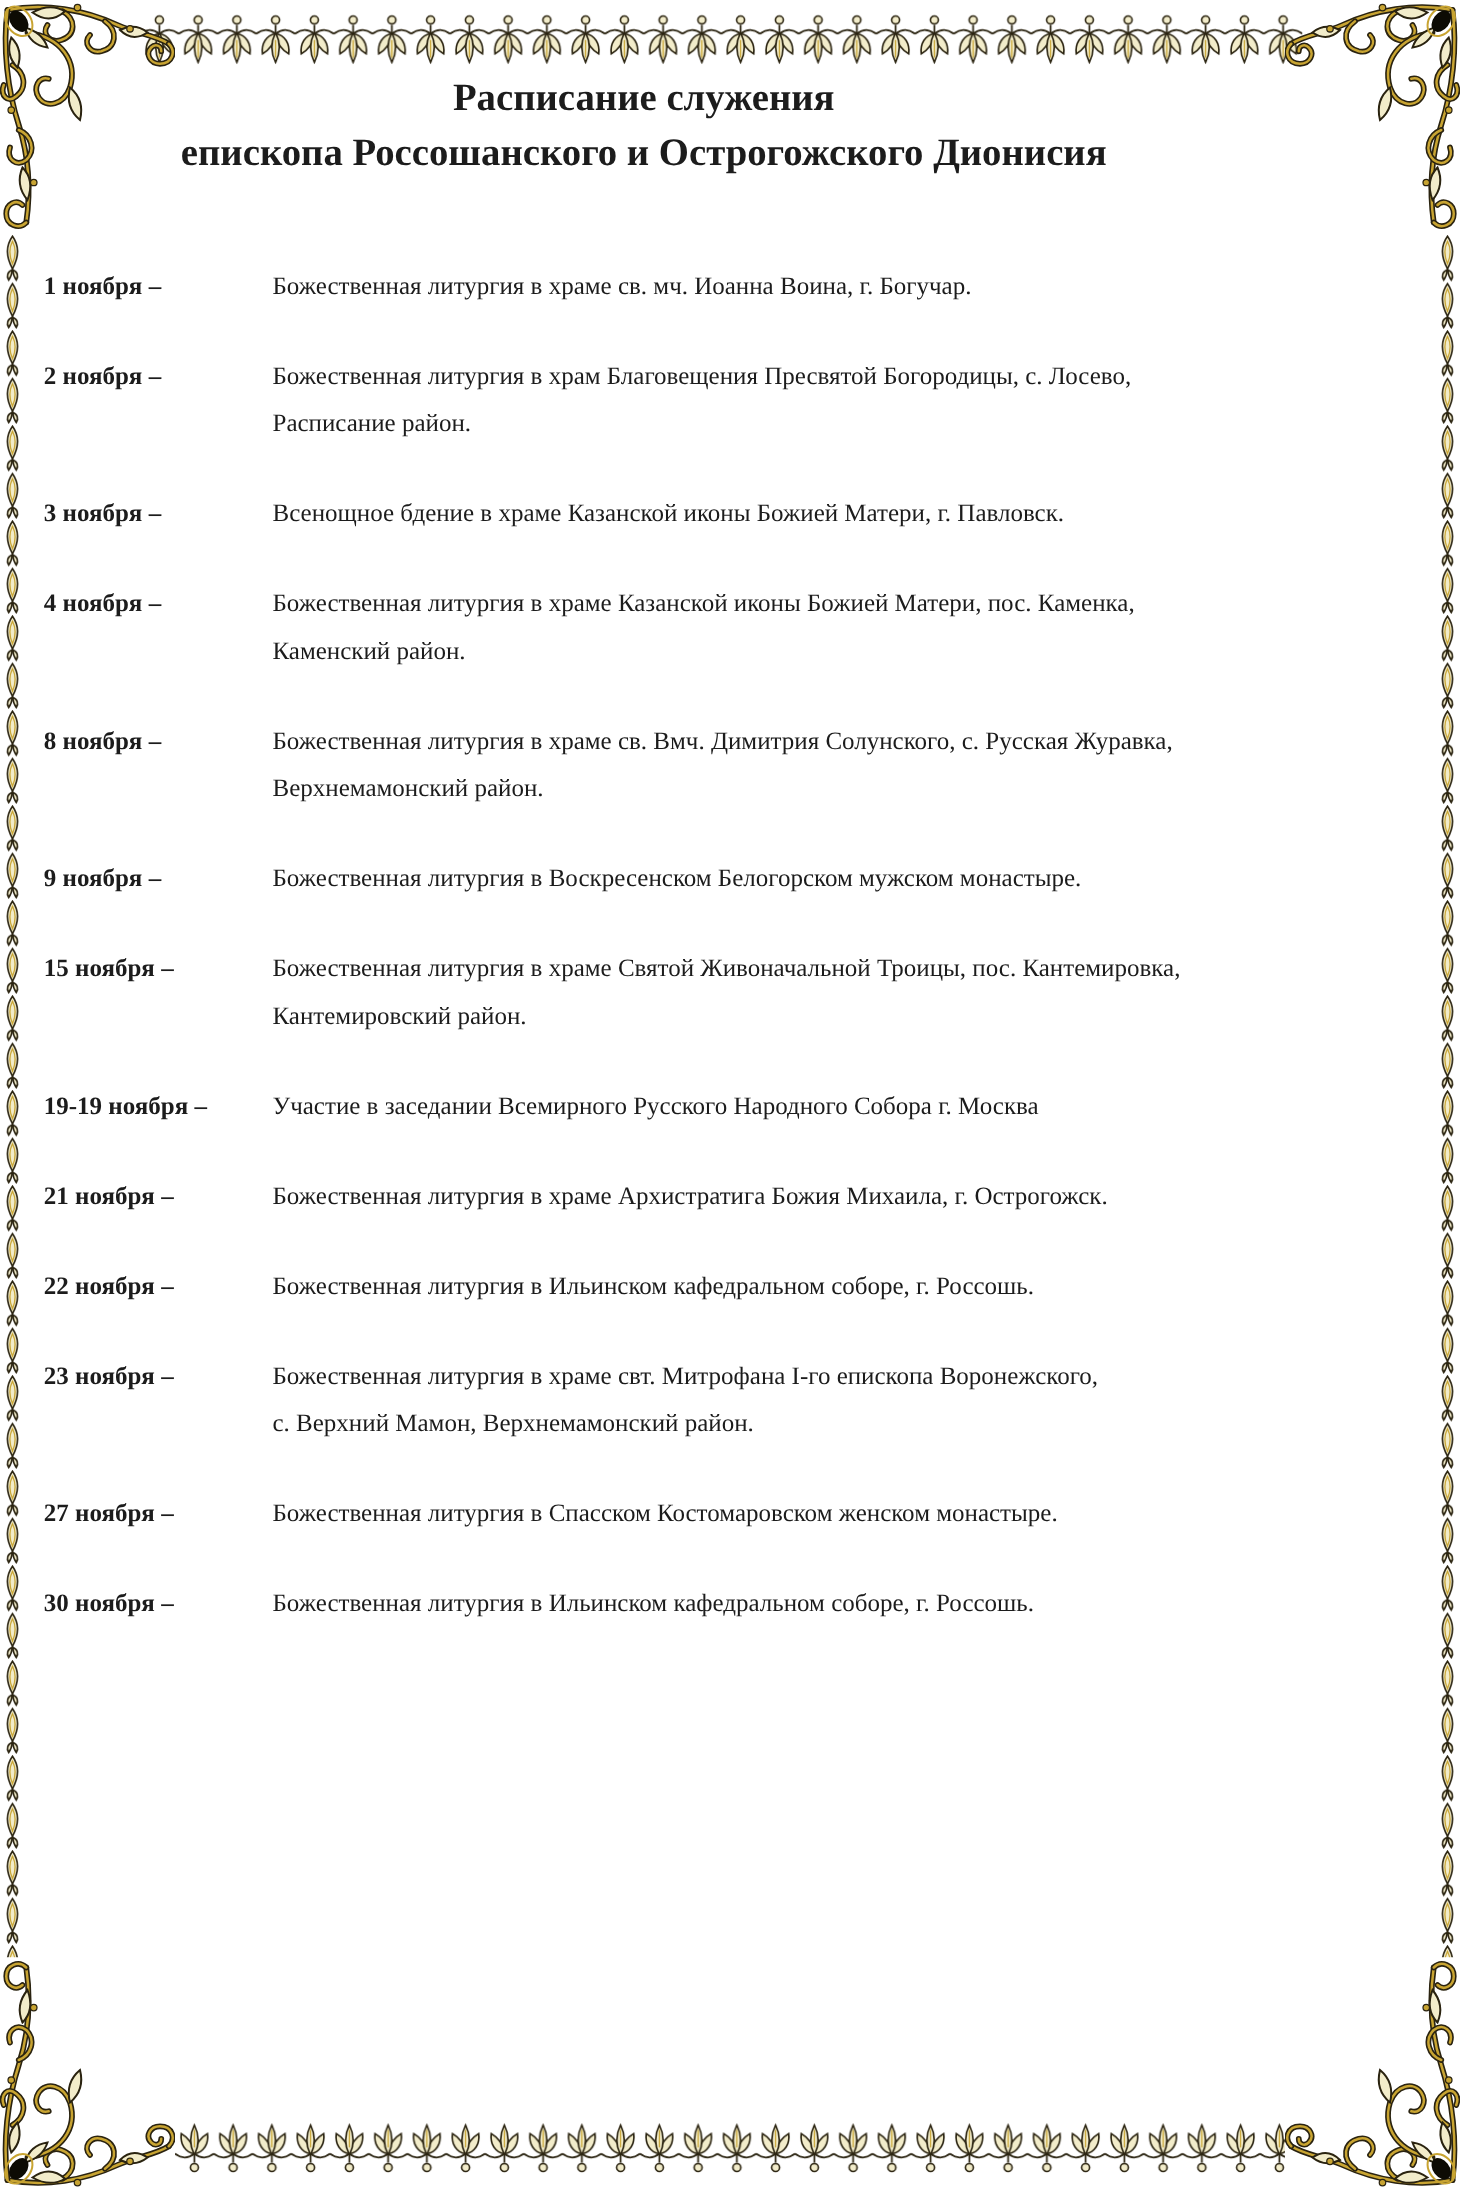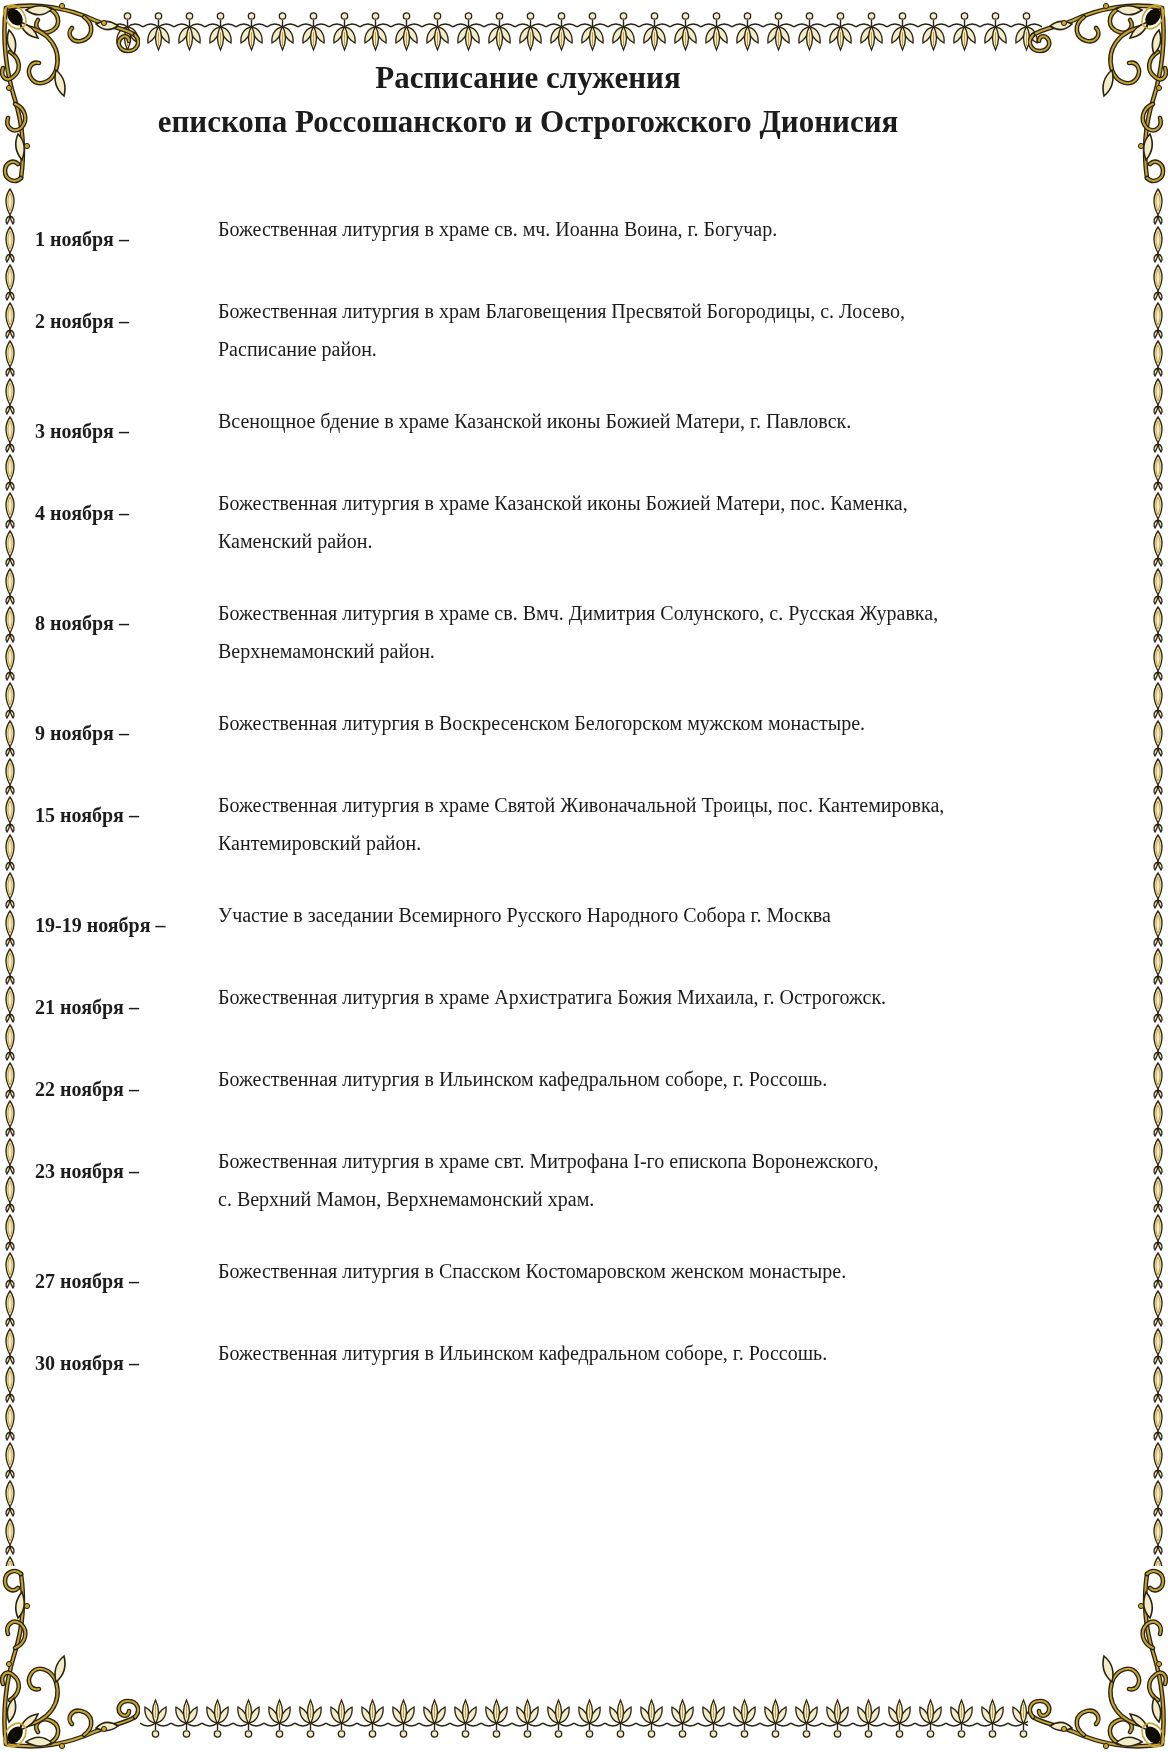--- a/index.html
+++ b/index.html
@@ -36,31 +36,31 @@
   .o-g{fill:none;stroke:var(--gold);stroke-width:2;stroke-linecap:round;}
   .o-leaf{fill:var(--pale);stroke:var(--outline);stroke-width:1.6;}
   .o-berry{fill:var(--gold);stroke:var(--outline);stroke-width:1;}
   .o-eye{fill:var(--accent);}
   .o-ring{fill:none;stroke:var(--gold);stroke-width:1.6;}
   .p-line{fill:none;stroke:var(--outline);stroke-width:1.4;}
   .p-fill{fill:var(--pale);stroke:var(--outline);stroke-width:1.3;}
   .p-gold{fill:none;stroke:var(--gold);stroke-width:1;}
   
   .title{
-    position:absolute;top:56px;left:13px;width:1030px;
+    position:absolute;top:56px;left:0;width:1030px;
     text-align:center;font-weight:bold;font-size:31px;line-height:44px;
   }
   .schedule{
     position:absolute;top:210px;left:0;width:1120px;
     font-size:20px;line-height:38px;
   }
   .entry{display:flex;margin-bottom:34px;}
   .entry .date{
     flex:0 0 202px;box-sizing:border-box;padding-left:35px;
-    font-weight:bold;white-space:nowrap;margin-top:10px;
+    font-weight:bold;white-space:nowrap;
   }
   .entry .desc{flex:1;margin-left:16px;}
   .entry .desc .line{white-space:nowrap;}
 </style>
 </head>
 <body>
 
 <svg style="position:absolute;width:0;height:0" aria-hidden="true">
   <defs>
 
@@ -210,21 +210,21 @@
       <div class="entry">
       <div class="date">22 ноября –</div>
       <div class="desc">
           <div class="line">Божественная литургия в Ильинском кафедральном соборе, г. Россошь.</div>
         </div>
     </div>
       <div class="entry">
       <div class="date">23 ноября –</div>
       <div class="desc">
           <div class="line">Божественная литургия в храме свт. Митрофана I-го епископа Воронежского,</div>
-          <div class="line">с. Верхний Мамон, Верхнемамонский храм.</div>
+          <div class="line">с. Верхний Мамон, Верхнемамонский район.</div>
         </div>
     </div>
       <div class="entry">
       <div class="date">27 ноября –</div>
       <div class="desc">
           <div class="line">Божественная литургия в Спасском Костомаровском женском монастыре.</div>
         </div>
     </div>
       <div class="entry">
       <div class="date">30 ноября –</div>

